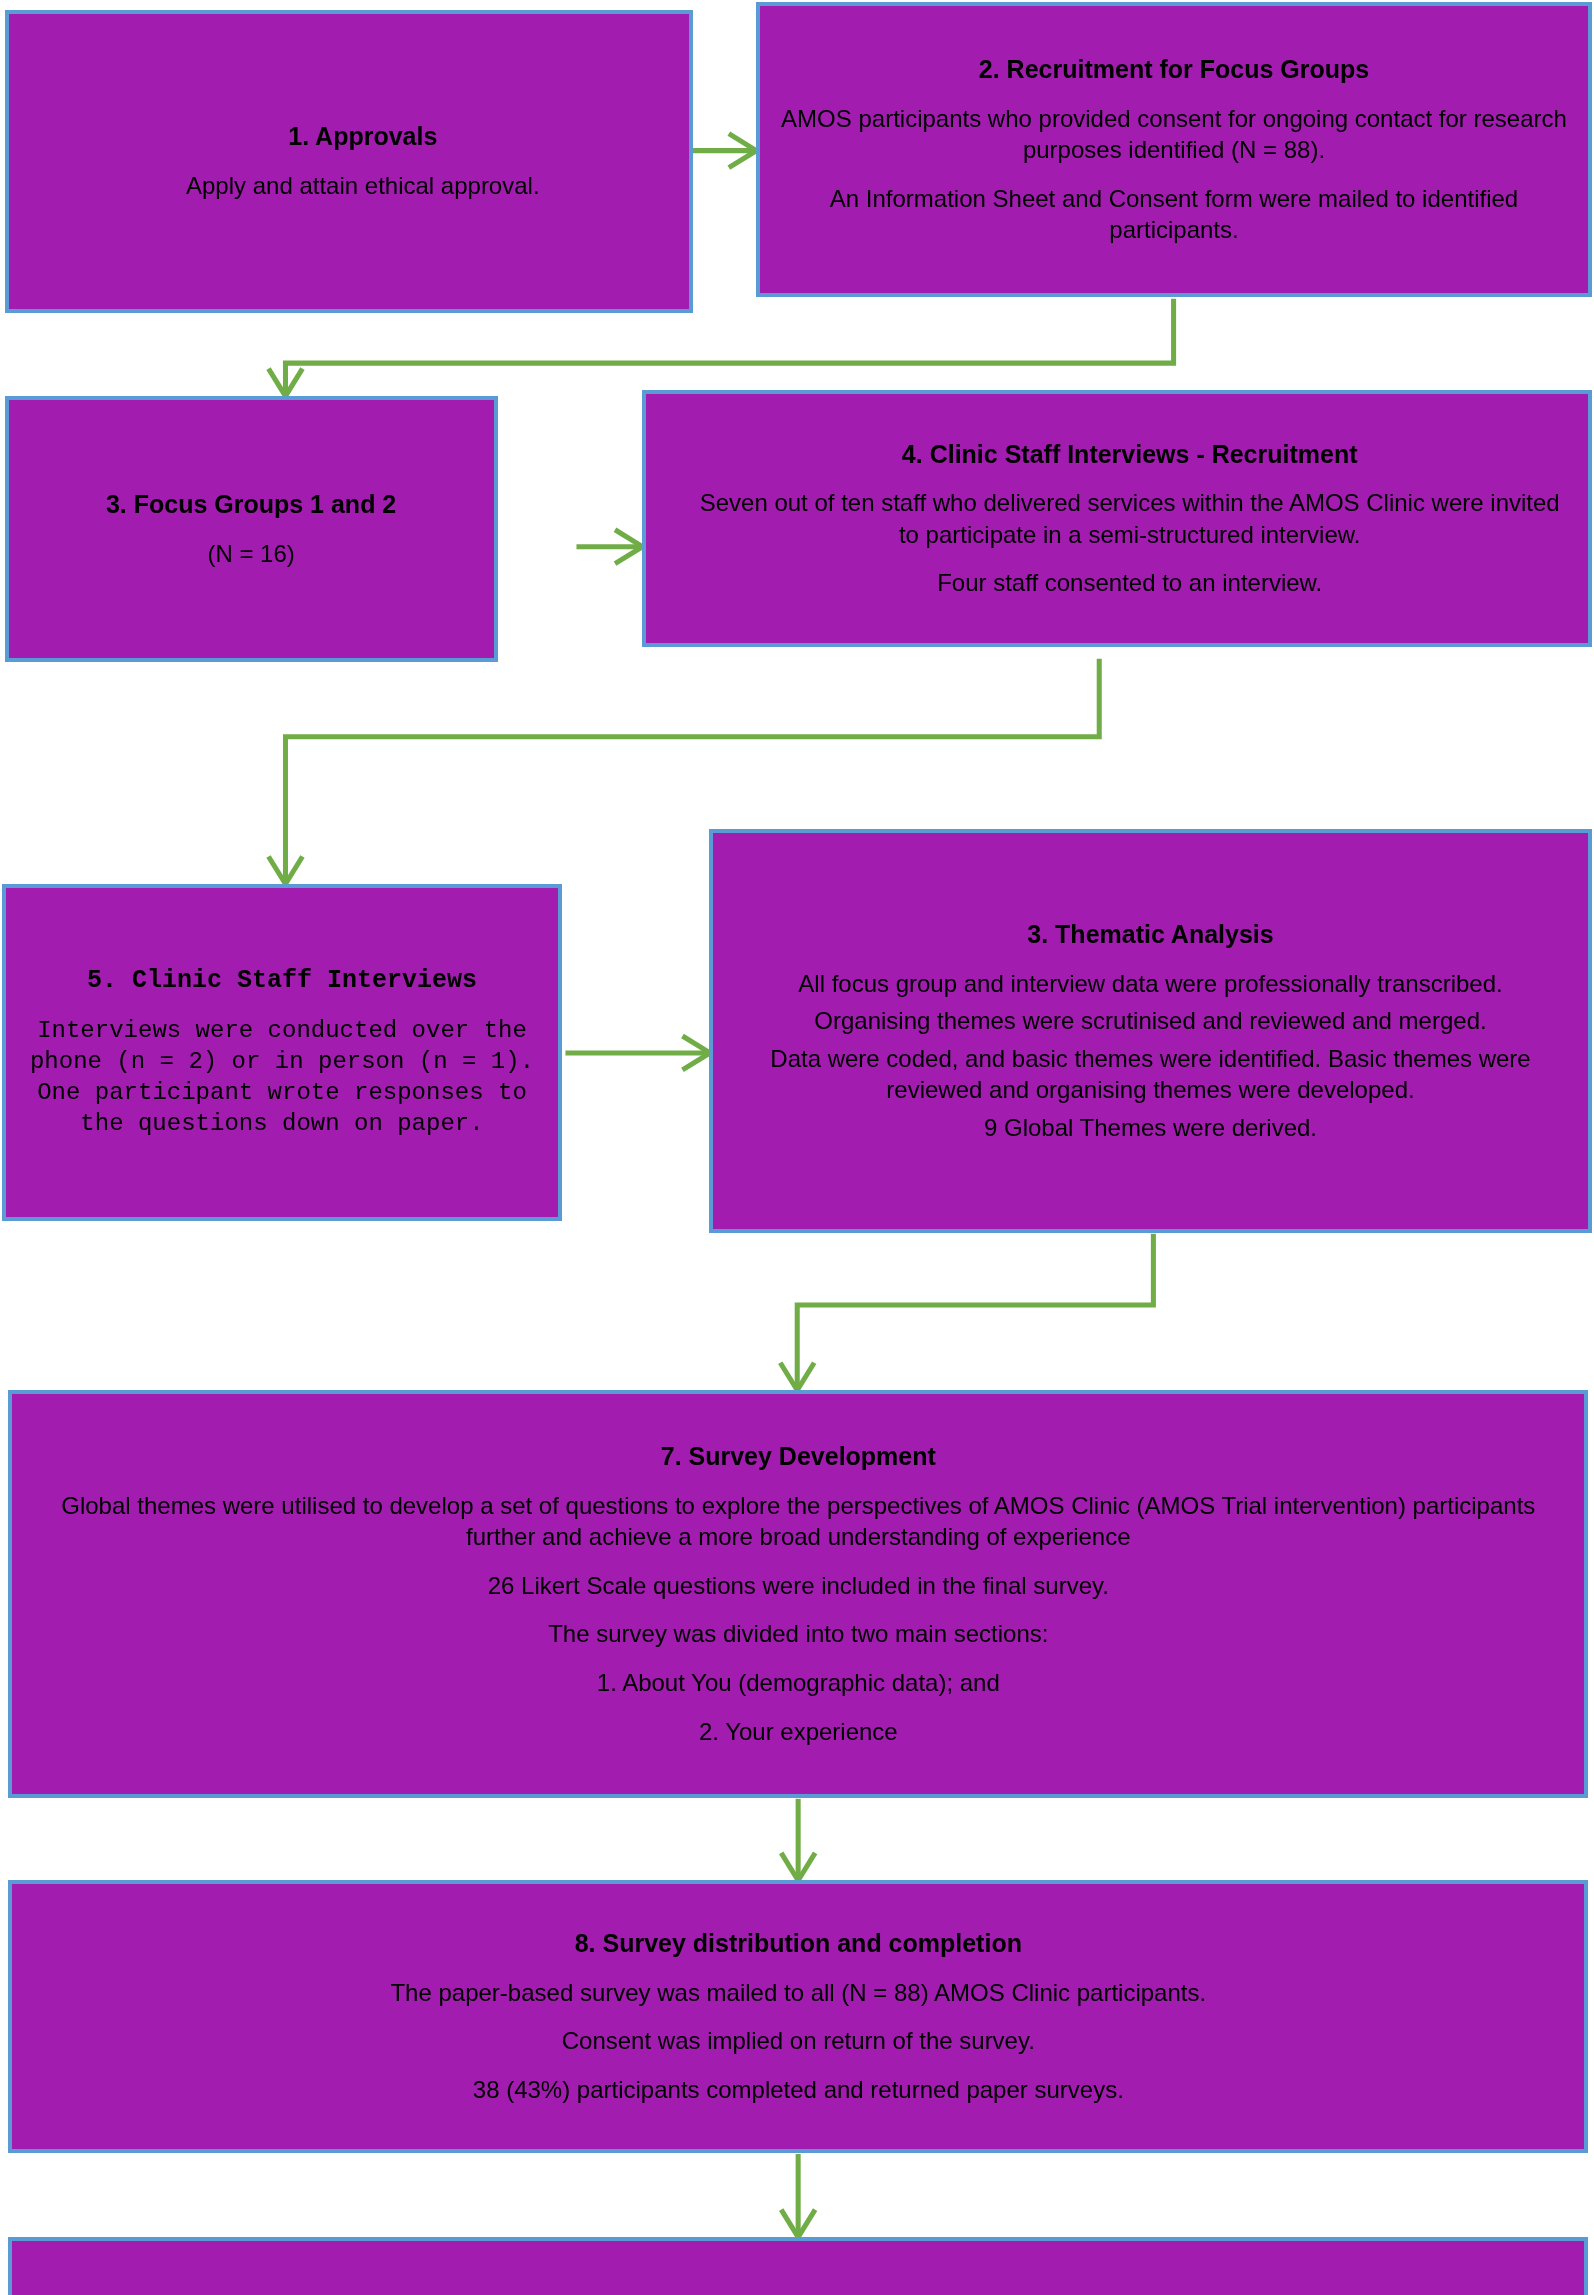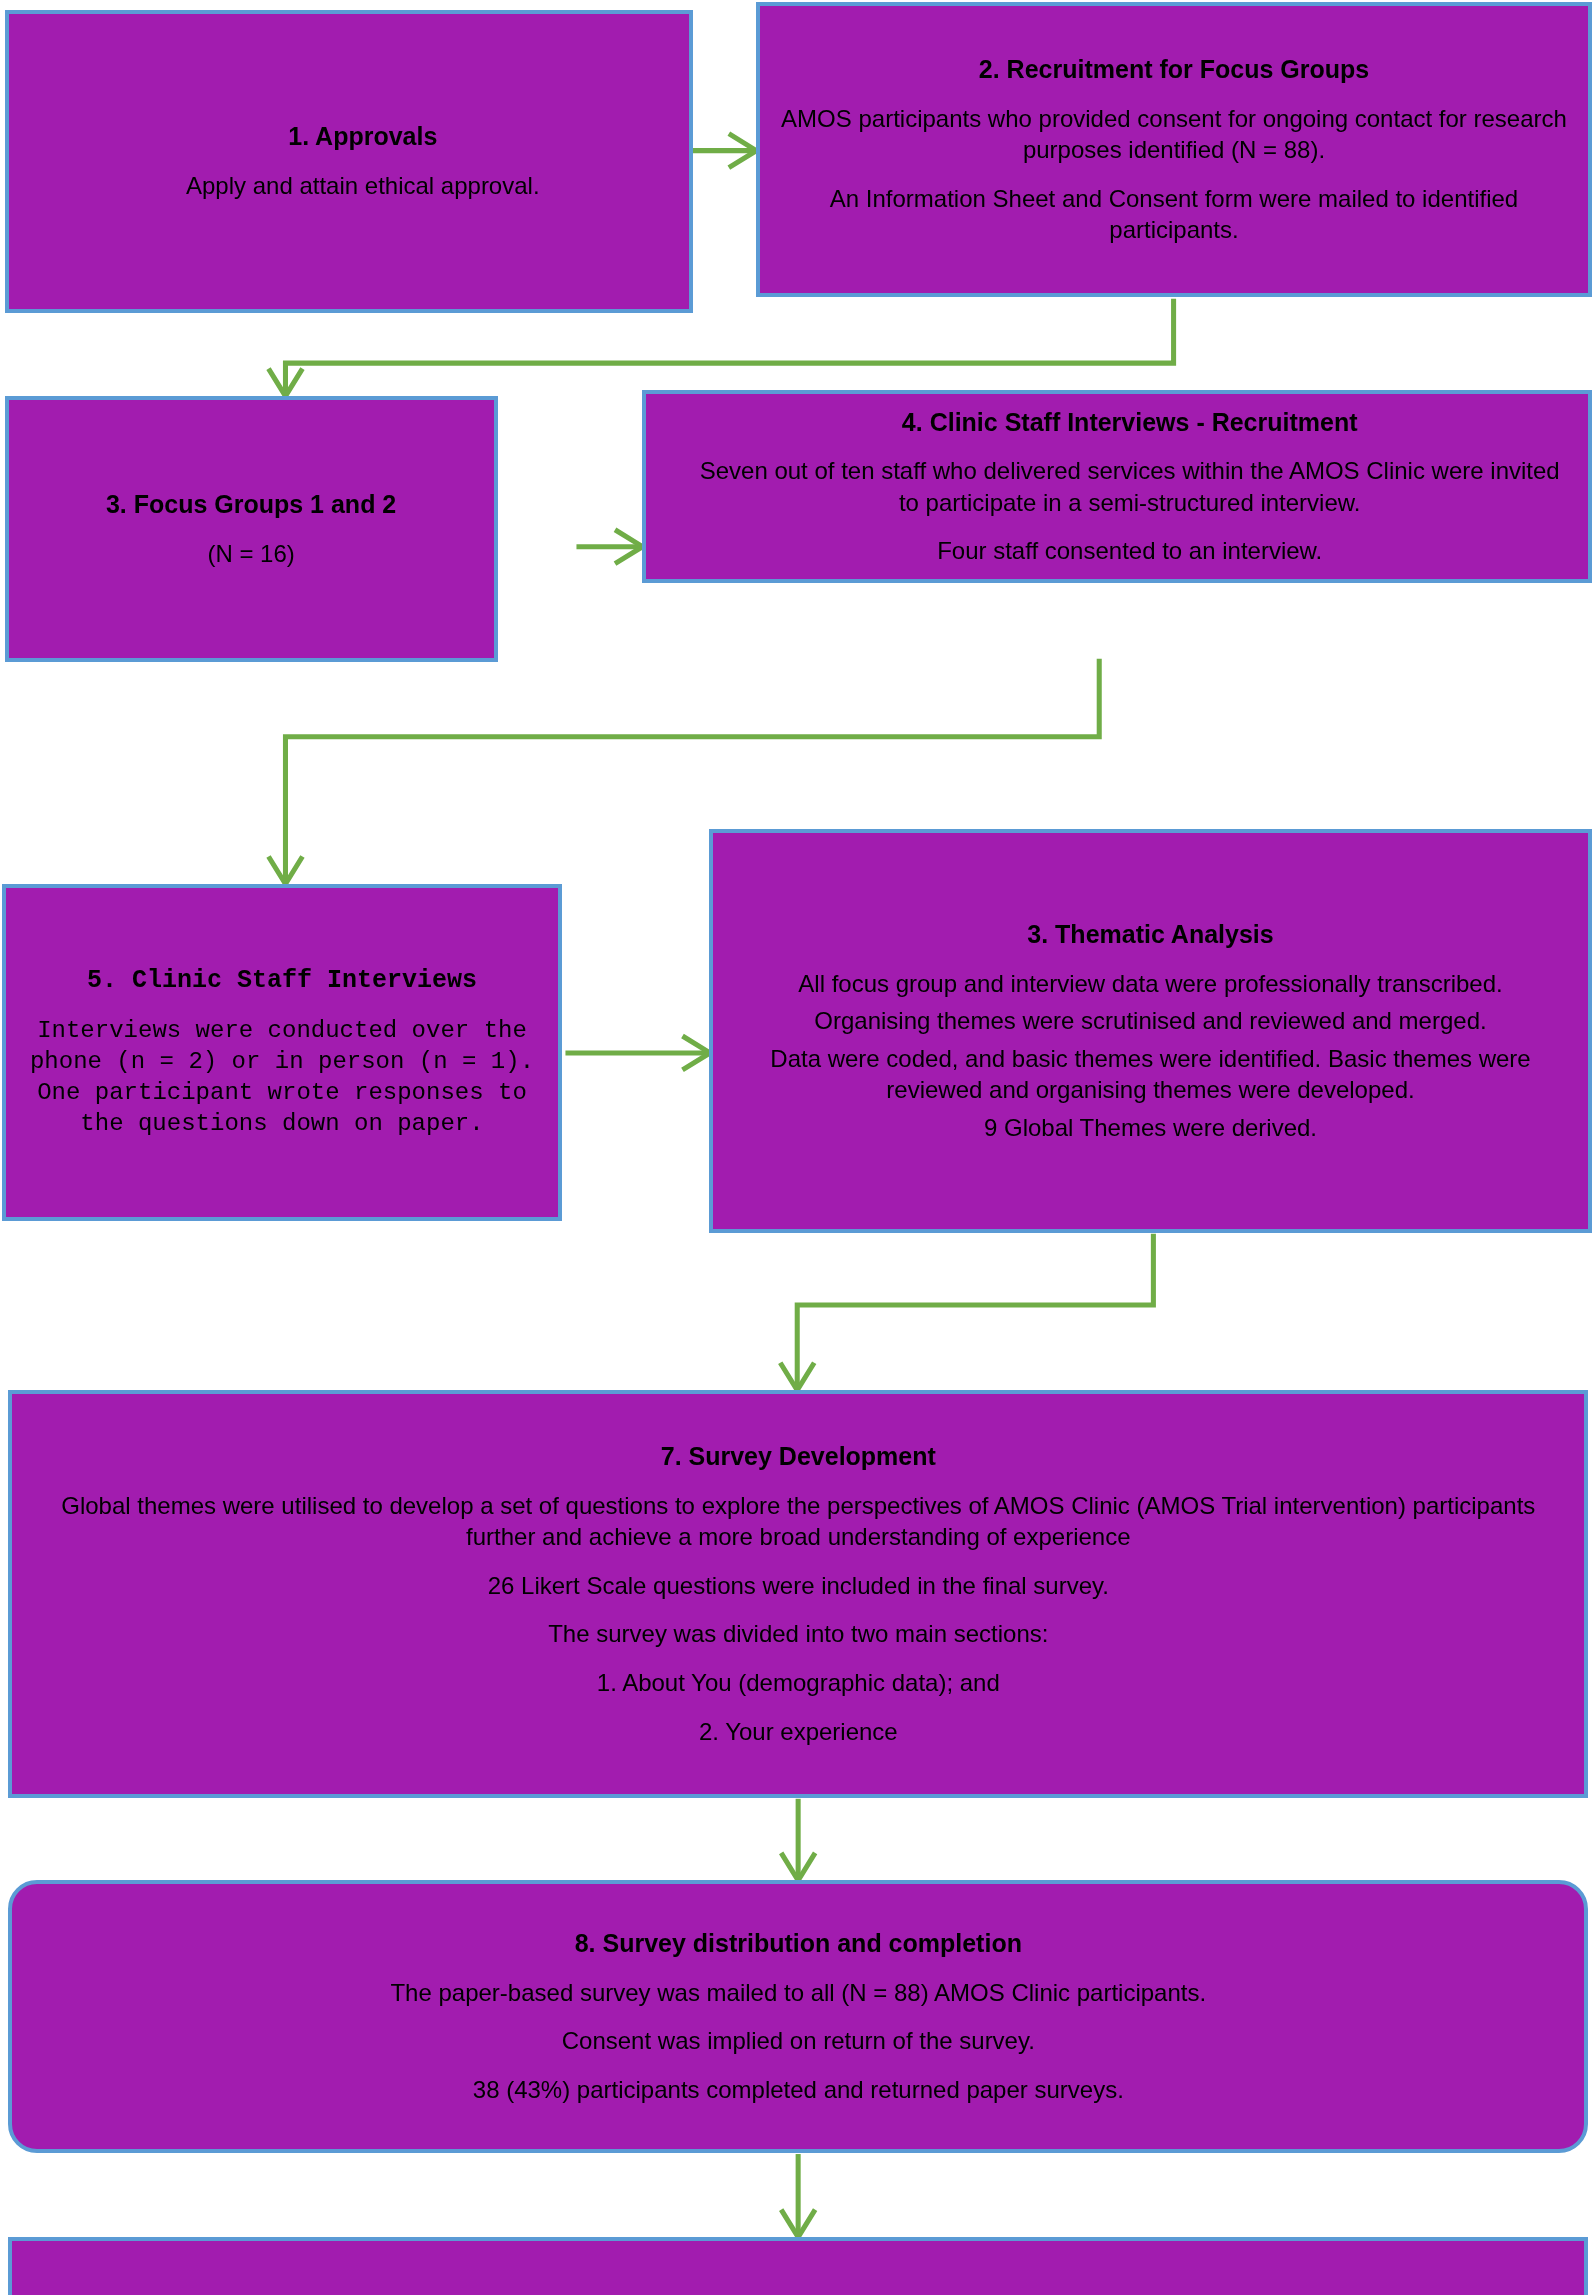--- a/index.html
+++ b/index.html
@@ -42,25 +42,25 @@
     margin-bottom: 17.4px;
   }
   .node .para:last-child { margin-bottom: 0; }
   .node .para.tight { margin-bottom: 6.4px; }
   .node .para.nogap { margin-bottom: 0; }
 
   
   #node-1 { left: 4.6px;   top: 10px;   width: 688px; height: 303px; padding-left: 44px; }
   #node-2 { left: 756px; top: 2.3px;    width: 836px; height: 295px; }
   #node-3 { left: 4.6px;   top: 396px;  width: 493px; height: 266px; }
-  #node-4 { left: 642px; top: 390px;  width: 950px; height: 193px; padding-left: 41px; }
+  #node-4 { left: 642px; top: 390px;  width: 950px; height: 257px; padding-left: 41px; }
   #node-5 { left: 2px;   top: 884px; width: 560px; height: 337px; font-family: Liberation Mono, monospace; }
   #node-6 { left: 709px; top: 829px; width: 883px; height: 404px; }
   #node-7 { left: 8.3px;   top: 1390px; width: 1580px; height: 408px; }
-  #node-8 { left: 8.3px;   top: 1880px; width: 1580px; height: 273px; border-radius: 29px; }
+  #node-8 { left: 8.3px;   top: 1880px; width: 1580px; height: 273px; }
   #node-9 { left: 8.3px;   top: 2237px; width: 1580px; height: 219px; }
 
   
   #connectors {
     position: absolute;
     left: 0; top: 0;
     width: 1594px;
     height: 2463px;
     pointer-events: none;
   }

